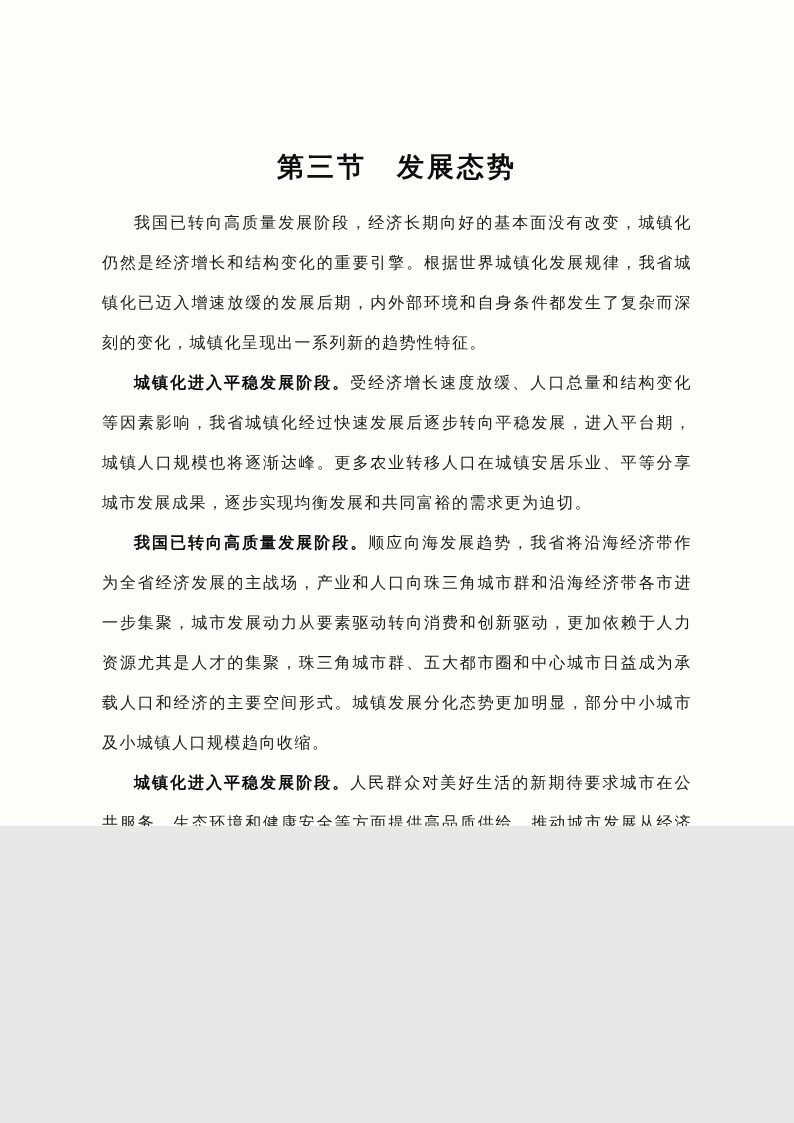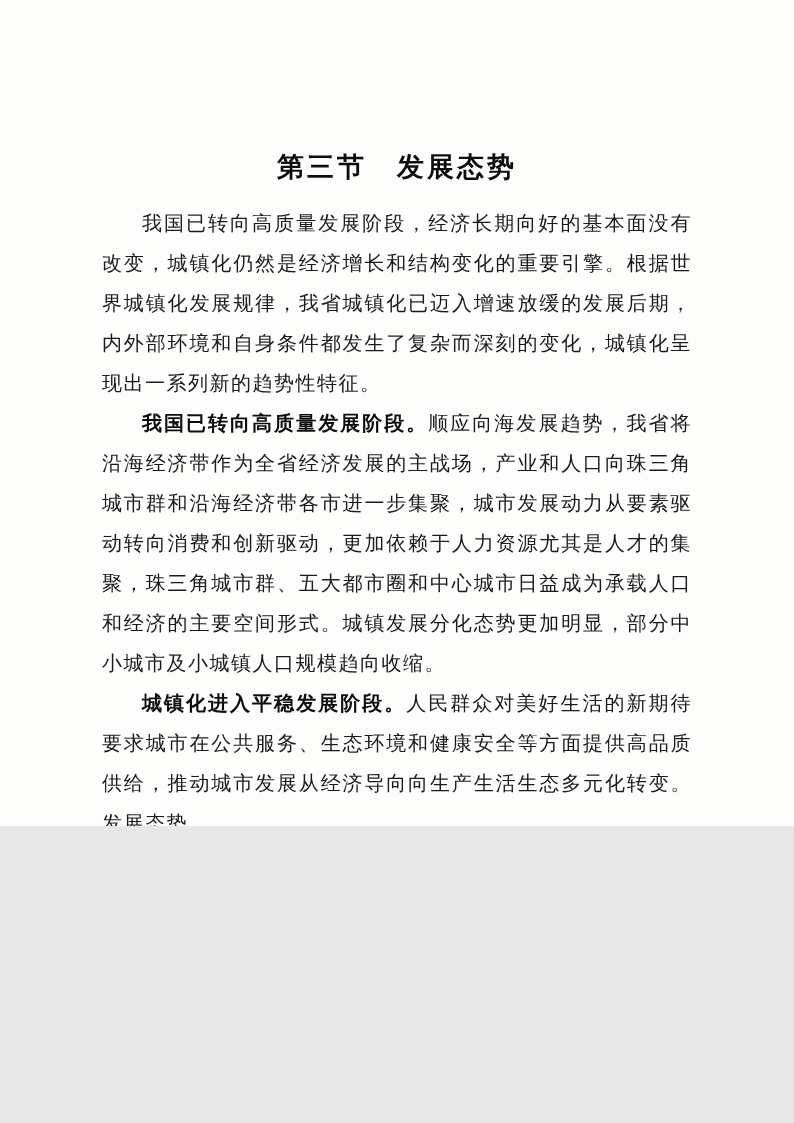--- a/index.html
+++ b/index.html
@@ -30,21 +30,21 @@
     line-height: 34px;
     font-weight: bold;
     letter-spacing: 3px;
     color: #0d0d0d;
   }
   .doc-body {
     position: absolute;
     top: 203px;
     left: 102px;
     width: 590px;
-    font-size: 20px;
+    font-size: 16px;
     line-height: 40px;
     letter-spacing: 1.5px;
     text-align: justify;
     text-justify: inter-character;
     color: #1a1a1a;
   }
   .para {
     margin: 0;
     padding: 0;
     text-indent: 2em;
@@ -69,20 +69,21 @@
 <body>
 
 <div class="page">
 
   <h1 class="doc-title">第三节　发展态势</h1>
 
   <div class="doc-body">
 
     <p class="para"><span class="para-lead"></span><span>我国已转向高质量发展阶段，经济长期向好的基本面没有改变，城镇化仍然是经济增长和结构变化的重要引擎。根据世界城镇化发展规律，我省城镇化已迈入增速放缓的发展后期，内外部环境和自身条件都发生了复杂而深刻的变化，城镇化呈现出一系列新的趋势性特征。</span></p>
 
+    <p class="para"><span class="para-lead">城镇化进入平稳发展阶段。</span><span>受经济增长速度放缓、人口总量和结构变化等因素影响，我省城镇化经过快速发展后逐步转向平稳发展，进入平台期，城镇人口规模也将逐渐达峰。更多农业转移人口在城镇安居乐业、平等分享城市发展成果，逐步实现均衡发展和共同富裕的需求更为迫切。</span></p>
 
     <p class="para"><span class="para-lead">我国已转向高质量发展阶段。</span><span>顺应向海发展趋势，我省将沿海经济带作为全省经济发展的主战场，产业和人口向珠三角城市群和沿海经济带各市进一步集聚，城市发展动力从要素驱动转向消费和创新驱动，更加依赖于人力资源尤其是人才的集聚，珠三角城市群、五大都市圈和中心城市日益成为承载人口和经济的主要空间形式。城镇发展分化态势更加明显，部分中小城市及小城镇人口规模趋向收缩。</span></p>
 
     <p class="para"><span class="para-lead">城镇化进入平稳发展阶段。</span><span>人民群众对美好生活的新期待要求城市在公共服务、生态环境和健康安全等方面提供高品质供给，推动城市发展从经济导向向生产生活生态多元化转变。发展态势</span></p>
 
   </div>
 
   <div class="page-number">— 9 —</div>
 
 </div>

